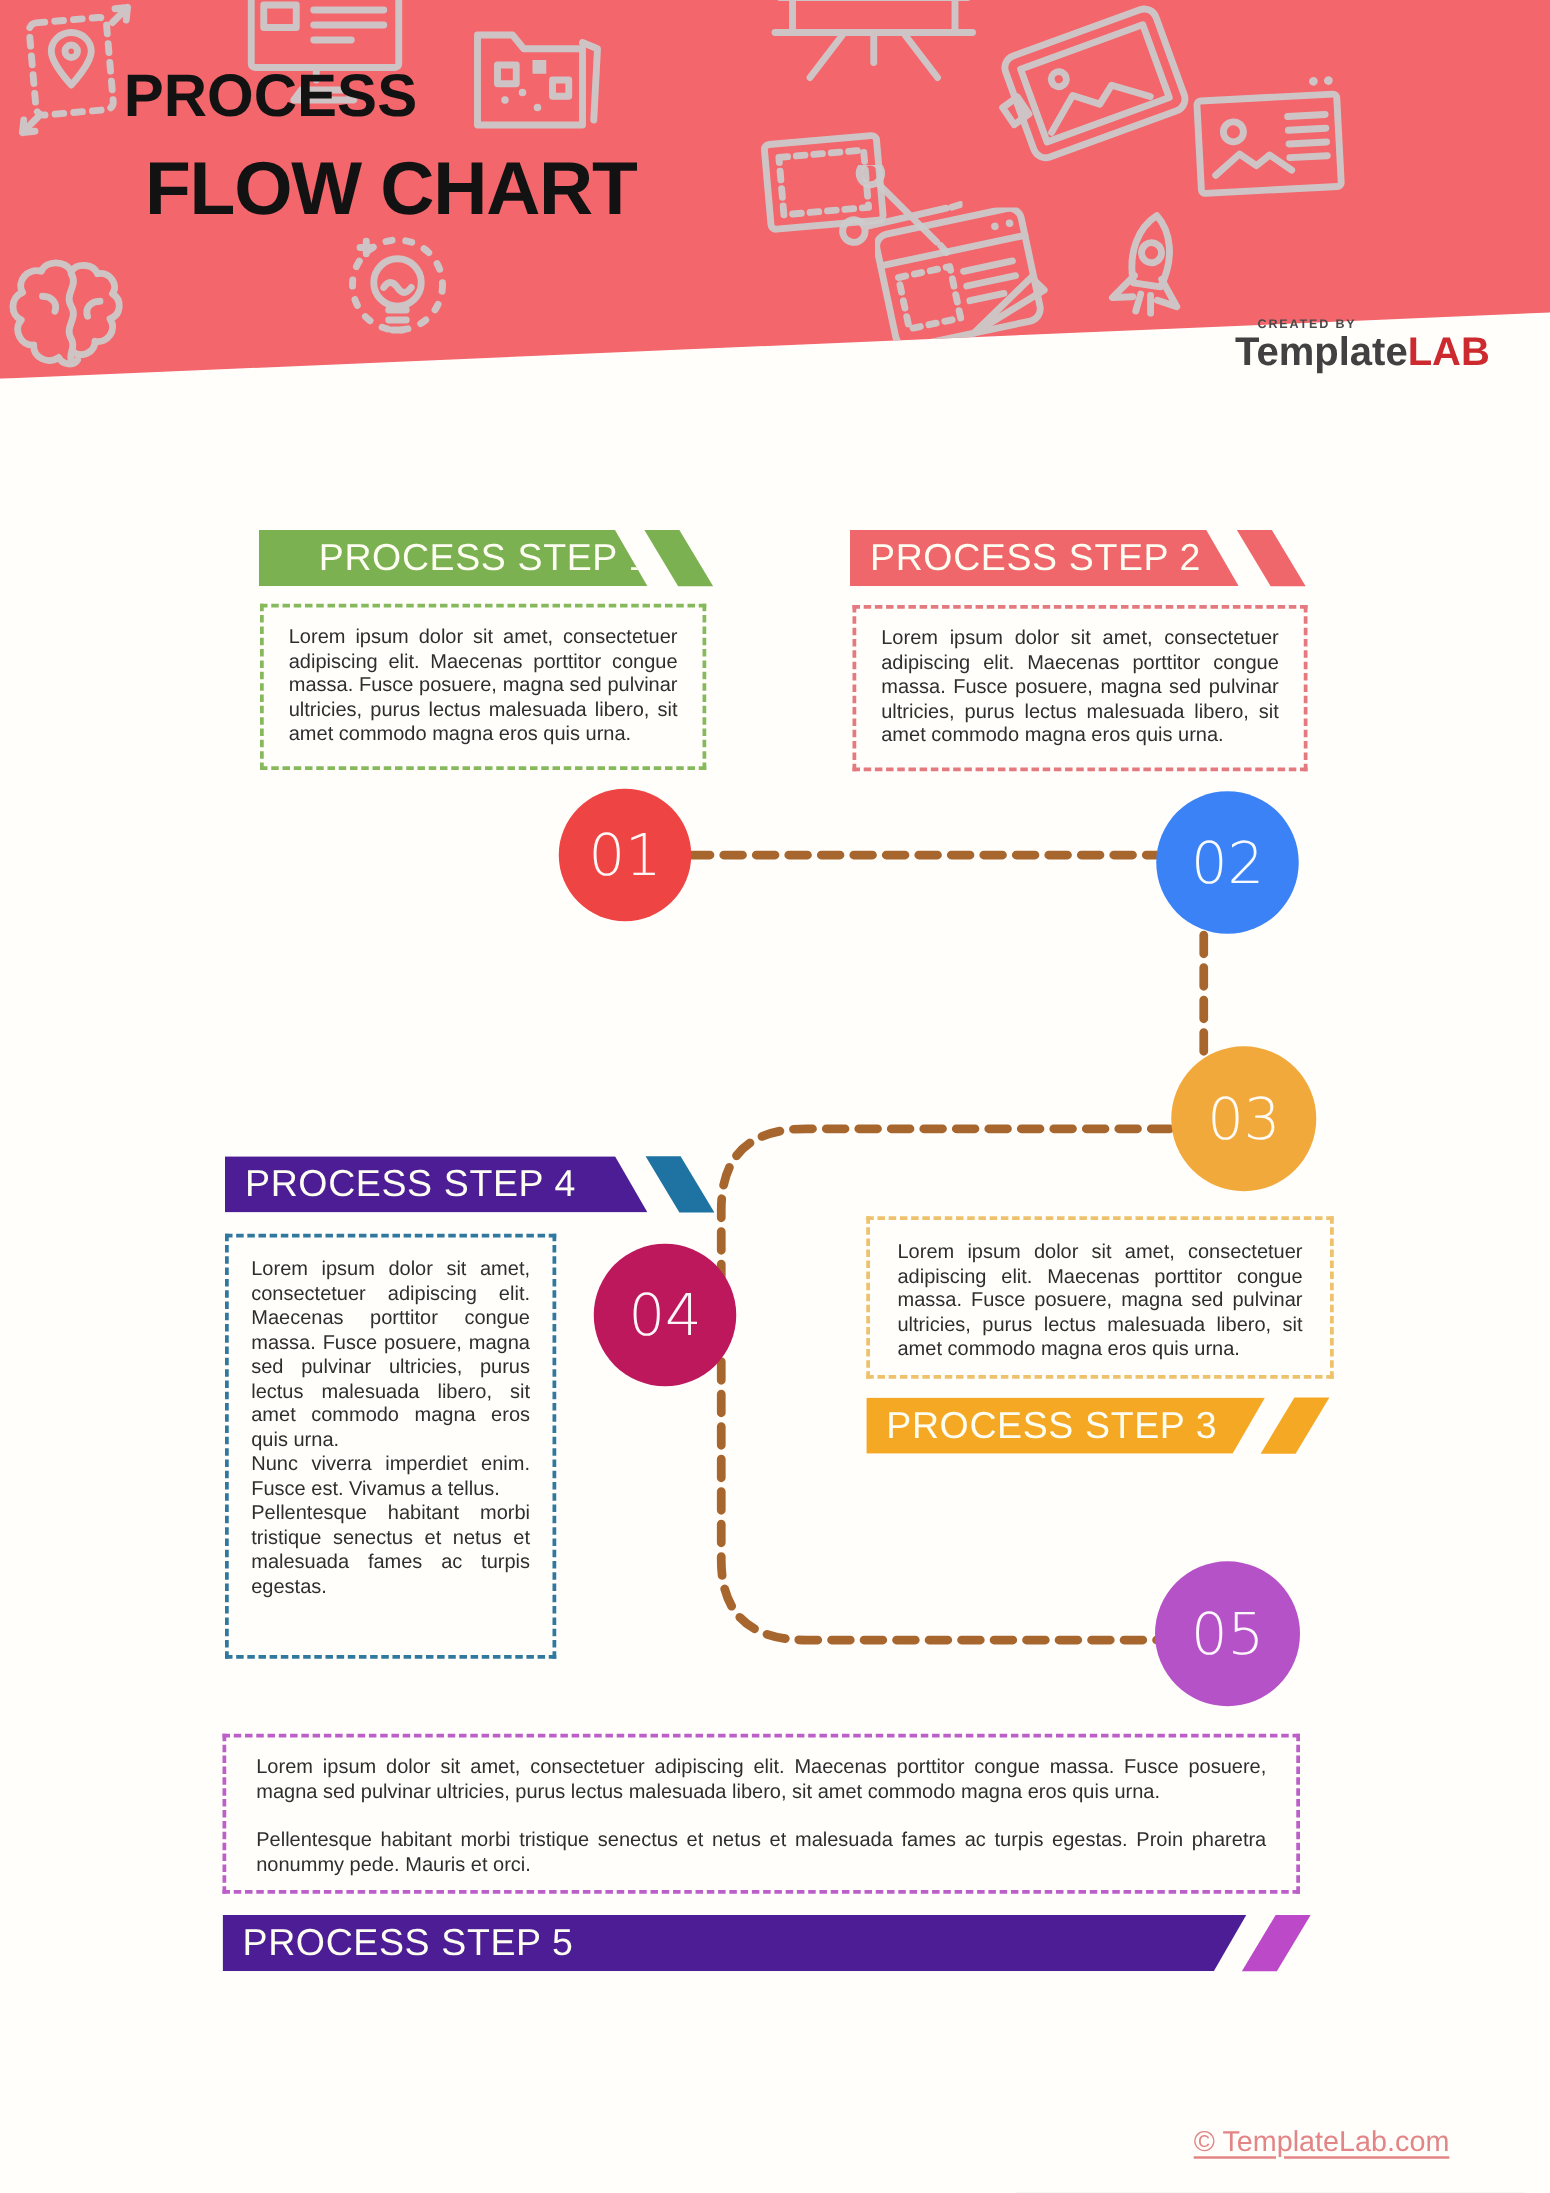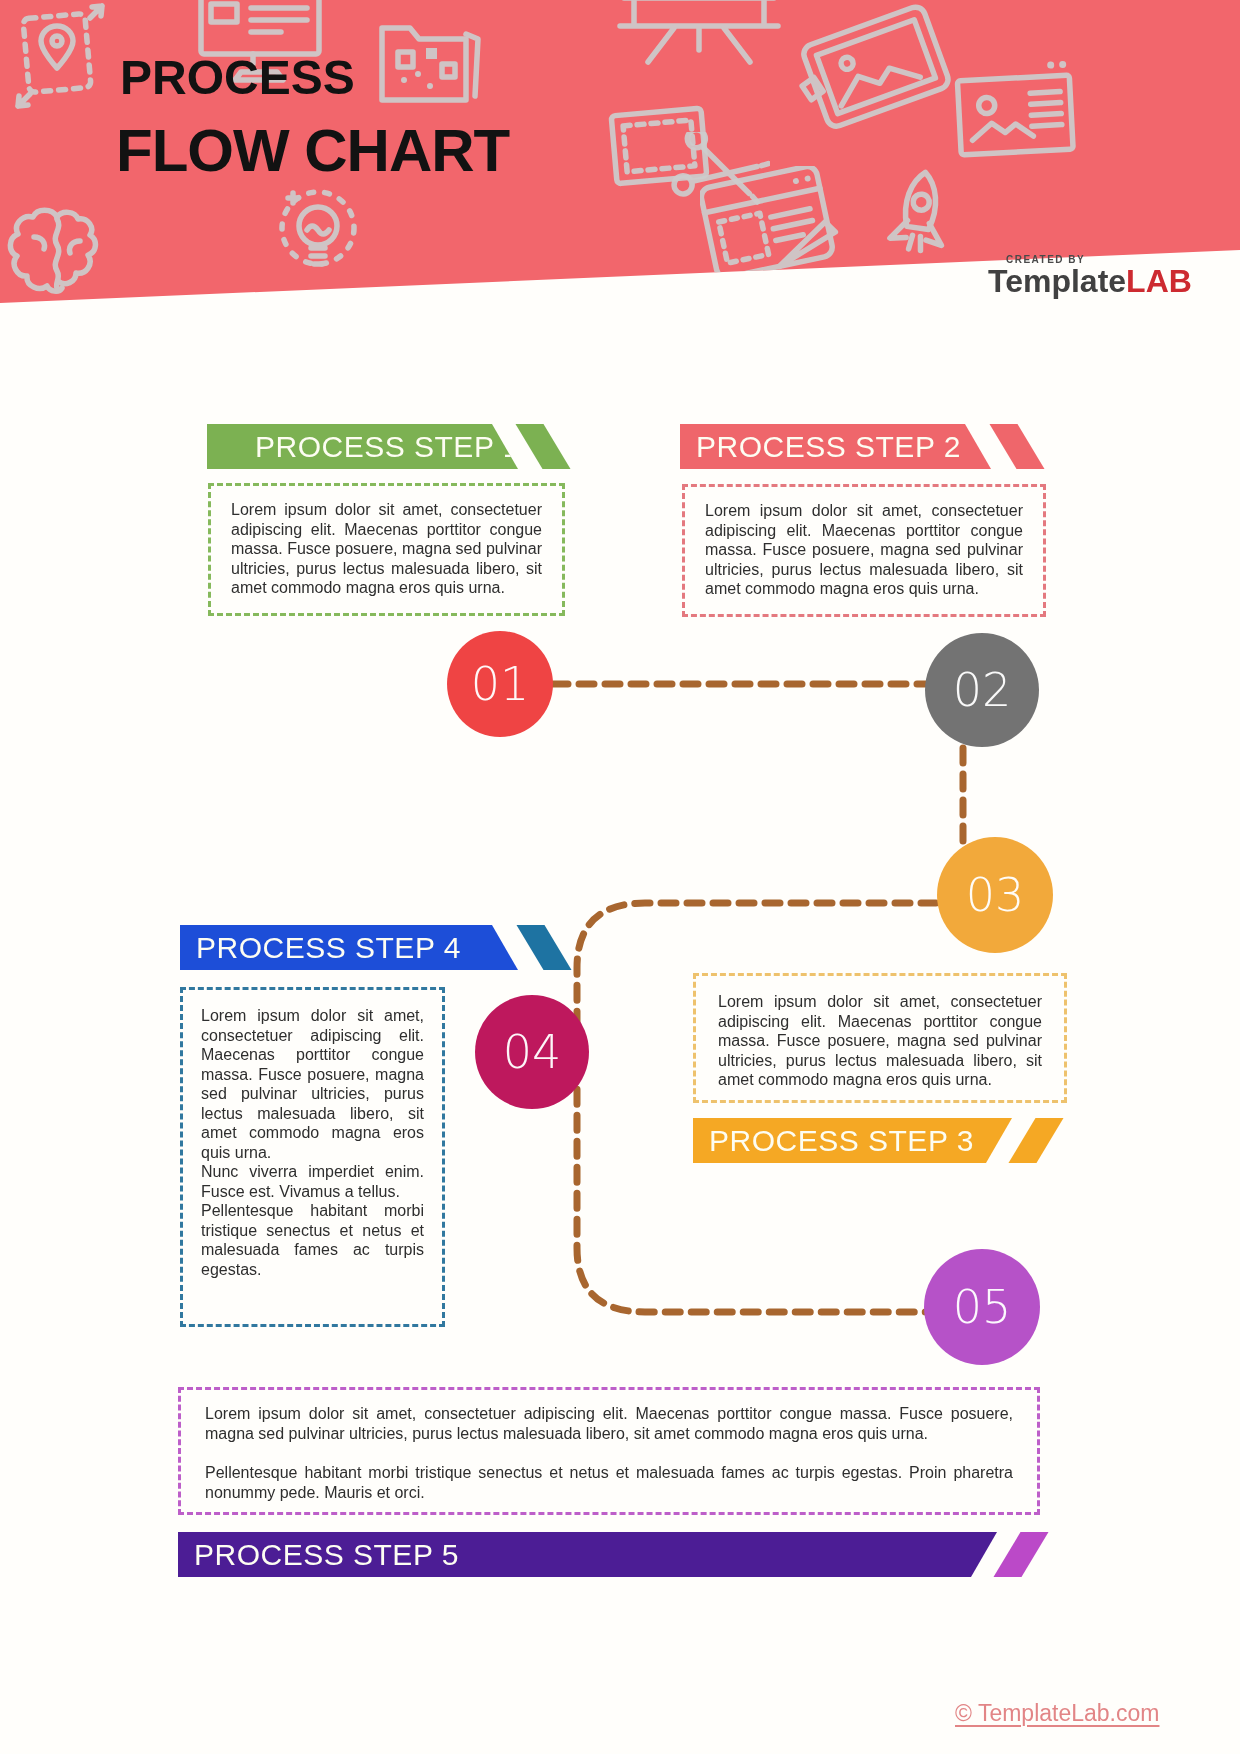--- a/index.html
+++ b/index.html
@@ -2,21 +2,21 @@
 <html><head>
 <meta charset="utf-8">
 <style>
   html,body{margin:0;padding:0;}
   body{background:#e8e8e8;font-family:"Liberation Sans",sans-serif;}
   .page{position:relative;width:1240px;height:1754px;background:#fffefb;overflow:hidden;margin:0 auto;}
 
   
   .header{position:absolute;left:0;top:0;width:1240px;height:310px;background:#F2666C;
           clip-path:polygon(0 0,1240px 0,1240px 250px,0 303px);}
-  .title1{position:absolute;left:120px;top:50px;font-size:48px;font-weight:700;color:#121212;letter-spacing:0;}
+  .title1{position:absolute;left:99px;top:50px;font-size:48px;font-weight:700;color:#121212;letter-spacing:0;}
   .title2{position:absolute;left:116px;top:116px;font-size:60px;font-weight:700;color:#121212;letter-spacing:-1px;}
   .doodle{position:absolute;opacity:.92;}
   .doodle svg{display:block;}
   .doodle path,.doodle rect,.doodle circle{stroke:#cdcdcd;stroke-width:5.5;fill:none;stroke-linecap:round;stroke-linejoin:round;}
   .doodle .fill{fill:#cdcdcd;stroke:none;}
 
   
   .logo{position:absolute;left:988px;top:254px;}
   .created{font-size:10px;font-weight:700;letter-spacing:1.5px;color:#4a4a4a;margin-left:18px;}
   .brand{font-size:32px;font-weight:700;color:#414141;line-height:1.05;}
@@ -215,36 +215,36 @@
     <span>01</span>
   </div>
 
   <div class="banner clip-r" style="left:680px;top:424px;width:311px;background:#EF666B;">
     <span>PROCESS STEP 2</span>
   </div>
   <div class="stripe sk-r" style="left:1003px;top:424px;background:#EF666B;"></div>
   <div class="box" style="left:682px;top:484px;width:364px;height:133px;border-color:#e4797f;">
     <p>Lorem ipsum dolor sit amet, consectetuer adipiscing elit. Maecenas porttitor congue massa. Fusce posuere, magna sed pulvinar ultricies, purus lectus malesuada libero, sit amet commodo magna eros quis urna.</p>
   </div>
-  <div class="circle" style="left:925px;top:633px;width:114px;height:114px;background:#737373;">
+  <div class="circle" style="left:925px;top:633px;width:114px;height:114px;background:#3b82f6;">
     <span>02</span>
   </div>
 
   <div class="circle" style="left:937px;top:837px;width:116px;height:116px;background:#F2A93B;">
     <span>03</span>
   </div>
   <div class="box" style="left:693px;top:973px;width:374px;height:130px;border-color:#eec26d;padding:16px 22px;">
     <p>Lorem ipsum dolor sit amet, consectetuer adipiscing elit. Maecenas porttitor congue massa. Fusce posuere, magna sed pulvinar ultricies, purus lectus malesuada libero, sit amet commodo magna eros quis urna.</p>
   </div>
   <div class="banner clip-l" style="left:693px;top:1118px;width:319px;background:#F5A824;">
     <span>PROCESS STEP 3</span>
   </div>
   <div class="stripe sk-l" style="left:1022px;top:1118px;background:#F5A824;"></div>
 
-  <div class="banner clip-r" style="left:180px;top:925px;width:338px;background:#1d4ed8;">
+  <div class="banner clip-r" style="left:180px;top:925px;width:338px;background:#4c1d95;">
     <span>PROCESS STEP 4</span>
   </div>
   <div class="stripe sk-r" style="left:530px;top:925px;background:#1E73A2;"></div>
   <div class="box" style="left:180px;top:987px;width:265px;height:340px;border-color:#31789f;padding:16px 18px;">
     <p>Lorem ipsum dolor sit amet, consectetuer adipiscing elit. Maecenas porttitor congue massa. Fusce posuere, magna sed pulvinar ultricies, purus lectus malesuada libero, sit amet commodo magna eros quis urna.</p>
     <p>Nunc viverra imperdiet enim. Fusce est. Vivamus a tellus.</p>
     <p>Pellentesque habitant morbi tristique senectus et netus et malesuada fames ac turpis egestas.</p>
   </div>
   <div class="circle" style="left:475px;top:995px;width:114px;height:114px;background:#be185d;">
     <span>04</span>

